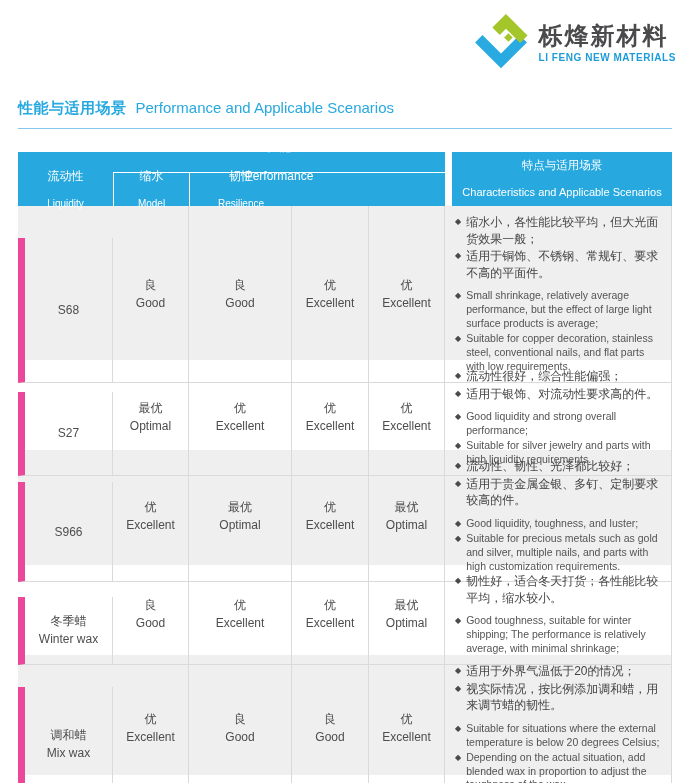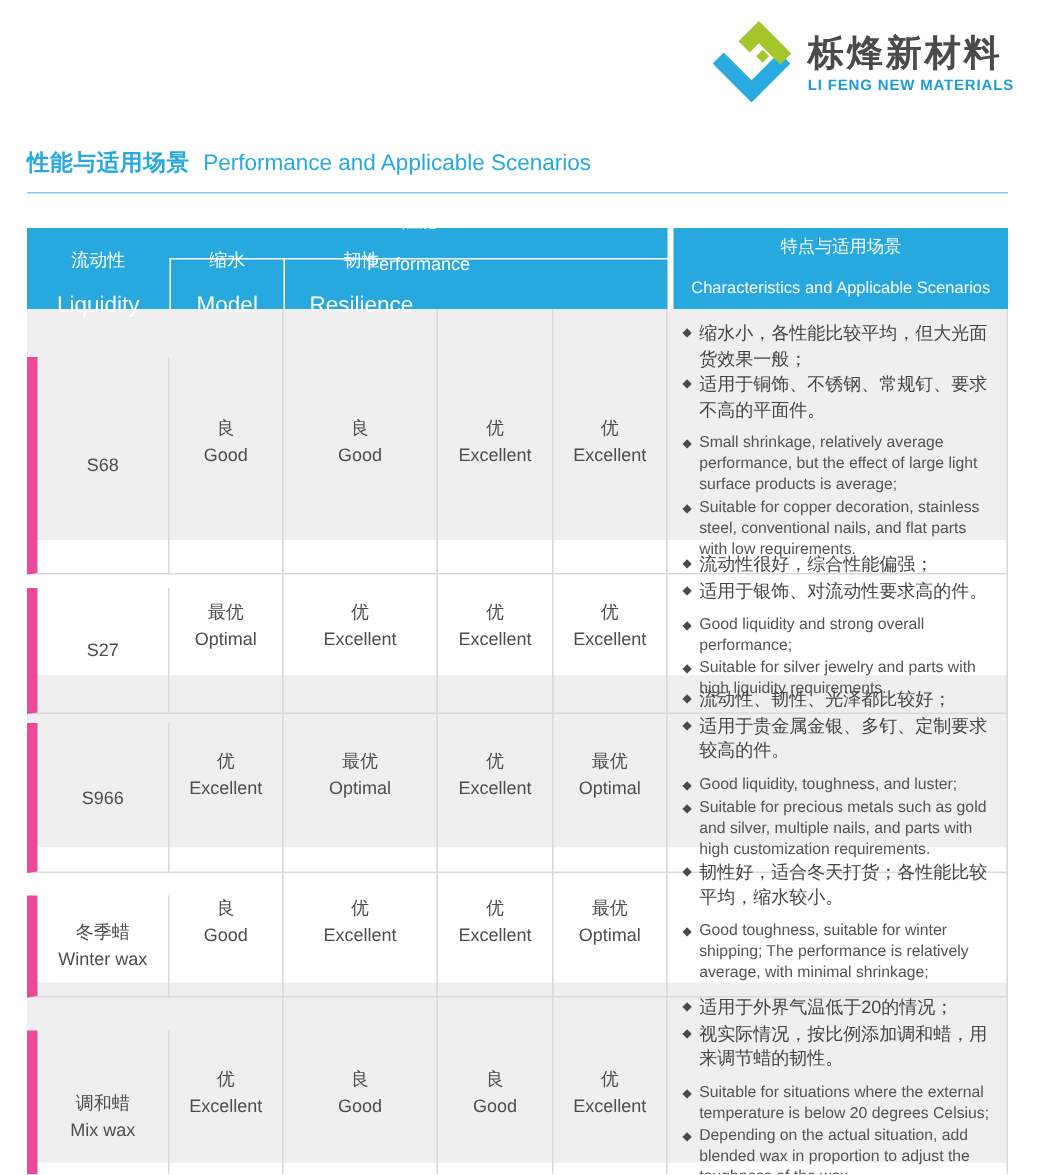--- a/index.html
+++ b/index.html
@@ -53,23 +53,23 @@
     background:#27a9e0; color:#ffffff;
   }
   .thead > div {
     display:flex; flex-direction:column; align-items:center; justify-content:center;
     text-align:center; line-height:1.25;gap:14px;
   }
   .h-model { grid-column:1; grid-row:1 / 3; font-size:12px; border-right:1px solid #fff; }
   .h-perf  { grid-column:2 / 6; grid-row:1; font-size:12px; flex-direction:row; gap:6px; border-bottom:1px solid #fff; }
   .h-sub   { grid-row:2; }
   .h-sub .l1 { font-size:12px; }
-  .h-sub .l2 { font-size:15px; }
+  .h-sub .l2 { font-size:10px; }
   .h-sub + .h-sub { border-left:1px solid #fff; }
-  .h-char { grid-column:6; grid-row:1 / 3; border-left:4px solid #ffffff; }
+  .h-char { grid-column:6; grid-row:1 / 3; border-left:7px solid #ffffff; }
   .h-char .l1 { font-size:11.5px; }
   .h-char .l2 { font-size:11px; }
 
   .trow {
     display:grid;
     grid-template-columns:95px 76px 103px 77px 76px 227px;
   }
   .r1 { height:154px; } .r2 { height:90px; } .r3 { height:115px; }
   .r4 { height:90px; }  .r5 { height:120px; }
   .odd  { background:#efefef; }

